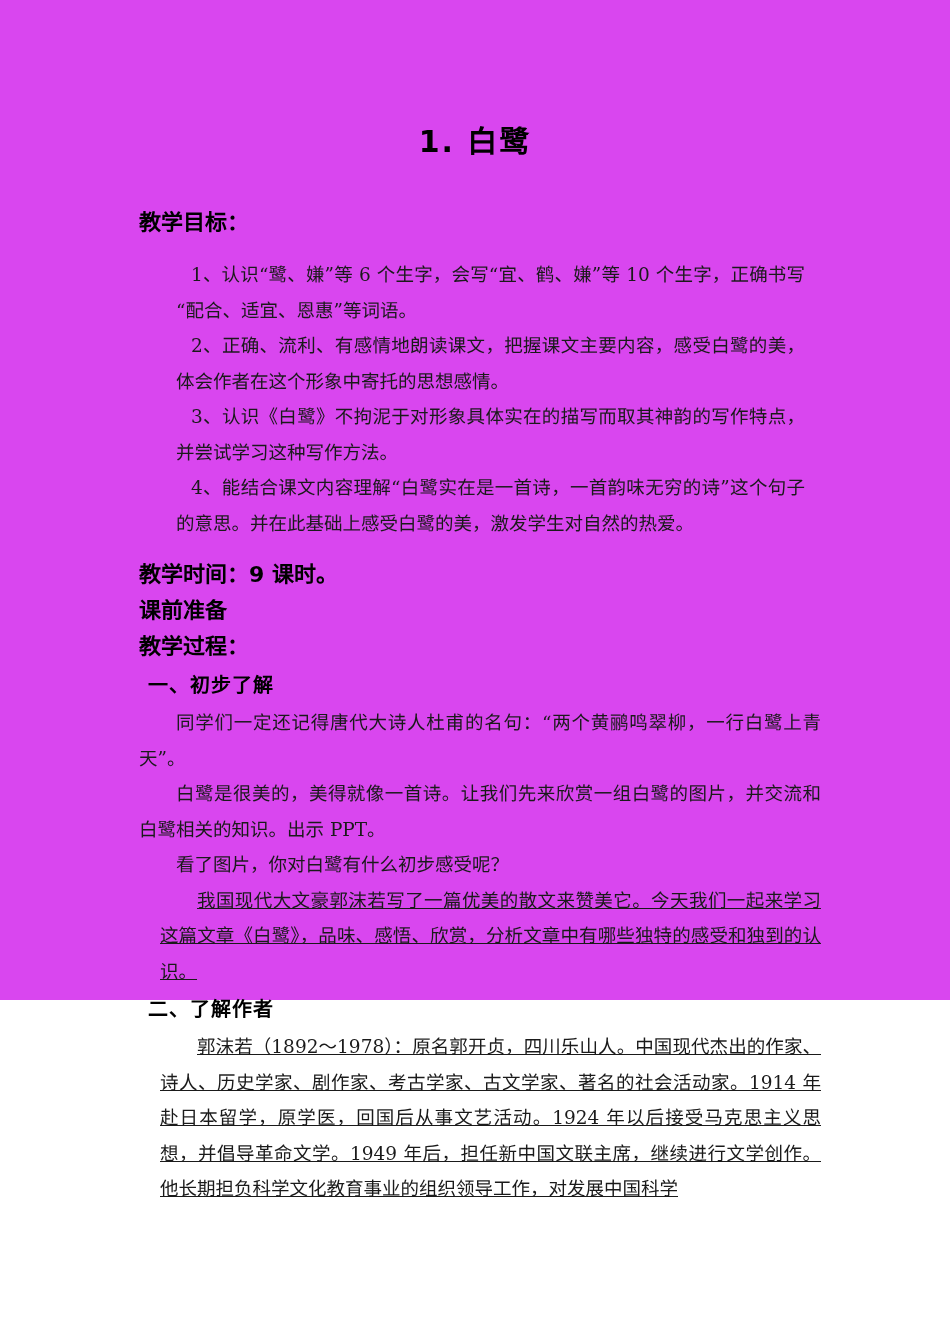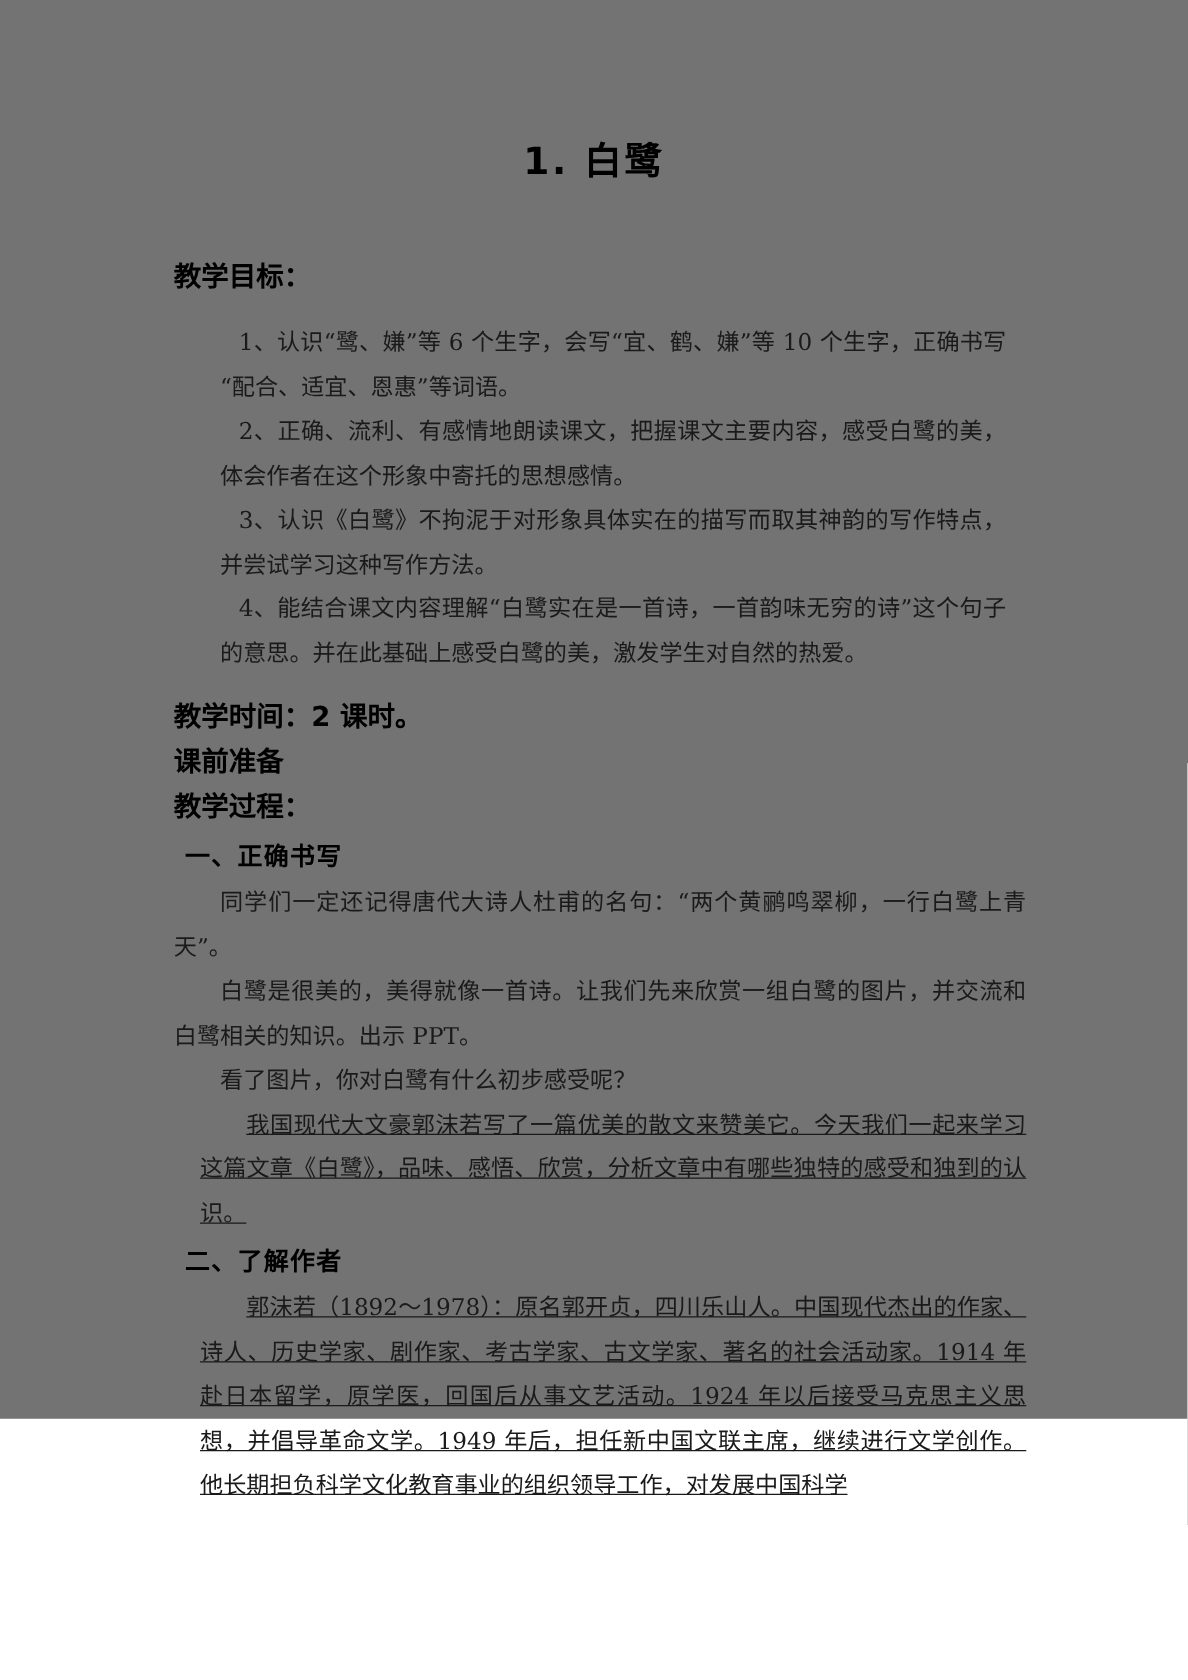--- a/index.html
+++ b/index.html
@@ -13,24 +13,24 @@
     height: 1344px;
     overflow: hidden;
     font-family: "DejaVu Serif", "Liberation Serif", serif;
     color: #1a1a1a;
     -webkit-font-smoothing: antialiased;
   }
 
   .page {
     position: relative;
     width: 950px;
-    height: 1135px;
+    height: 1000px;
     box-sizing: border-box;
-    padding: 0;
-    background: #737373;
+    padding: 12px;
+    background: #d946ef;
   }
 
   
   .doc-title {
     text-align: center;
     font-family: "DejaVu Sans", "Liberation Sans", sans-serif;
     font-weight: bold;
     font-size: 30px;
     letter-spacing: 2px;
     margin: 0;
@@ -110,28 +110,28 @@
 
     <div class="heading">教学目标：</div>
 
     <div class="block-indent">
       <p class="list-item">1、认识“鹭、嫌”等 6 个生字，会写“宜、鹤、嫌”等 10 个生字，正确书写“配合、适宜、恩惠”等词语。</p>
       <p class="list-item">2、正确、流利、有感情地朗读课文，把握课文主要内容，感受白鹭的美，体会作者在这个形象中寄托的思想感情。</p>
       <p class="list-item">3、认识《白鹭》不拘泥于对形象具体实在的描写而取其神韵的写作特点，并尝试学习这种写作方法。</p>
       <p class="list-item">4、能结合课文内容理解“白鹭实在是一首诗，一首韵味无穷的诗”这个句子的意思。并在此基础上感受白鹭的美，激发学生对自然的热爱。</p>
     </div>
 
-    <div class="heading">教学时间：2 课时。</div>
+    <div class="heading">教学时间：9 课时。</div>
 
     <div class="heading">课前准备</div>
 
     <div class="heading">教学过程：</div>
 
 
-    <div class="heading num-heading">一、正确书写</div>
+    <div class="heading num-heading">一、初步了解</div>
 
     <p class="para">同学们一定还记得唐代大诗人杜甫的名句：“两个黄鹂鸣翠柳，一行白鹭上青天”。</p>
     <p class="para">白鹭是很美的，美得就像一首诗。让我们先来欣赏一组白鹭的图片，并交流和白鹭相关的知识。出示 PPT。</p>
     <p class="para">看了图片，你对白鹭有什么初步感受呢？</p>
     <p class="para sub-indent">我国现代大文豪郭沫若写了一篇优美的散文来赞美它。今天我们一起来学习这篇文章《白鹭》，品味、感悟、欣赏，分析文章中有哪些独特的感受和独到的认识。</p>
 
     <div class="heading num-heading">二、了解作者</div>
 
     <p class="para sub-indent">郭沫若（1892～1978）：原名郭开贞，四川乐山人。中国现代杰出的作家、诗人、历史学家、剧作家、考古学家、古文学家、著名的社会活动家。1914 年赴日本留学，原学医，回国后从事文艺活动。1924 年以后接受马克思主义思想，并倡导革命文学。1949 年后，担任新中国文联主席，继续进行文学创作。他长期担负科学文化教育事业的组织领导工作，对发展中国科学</p>
 

